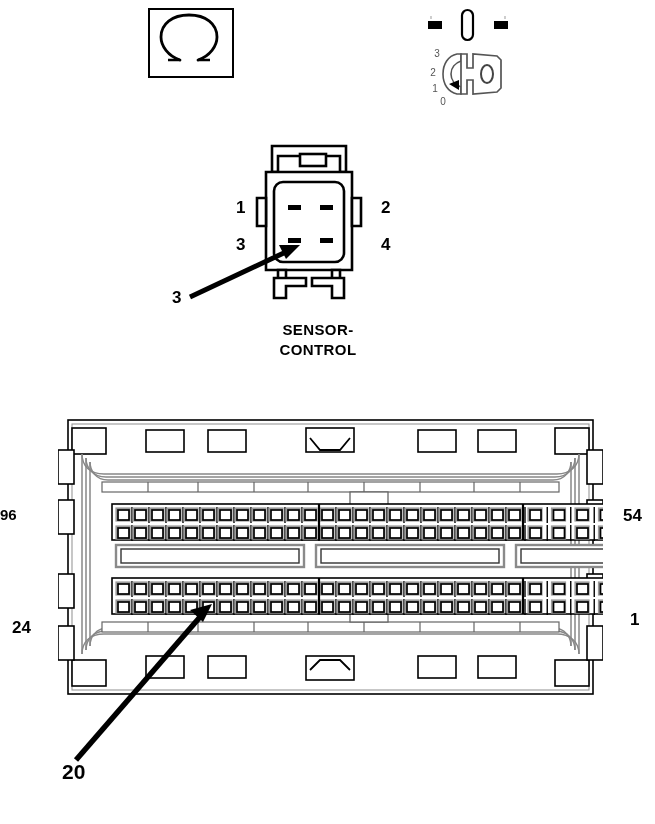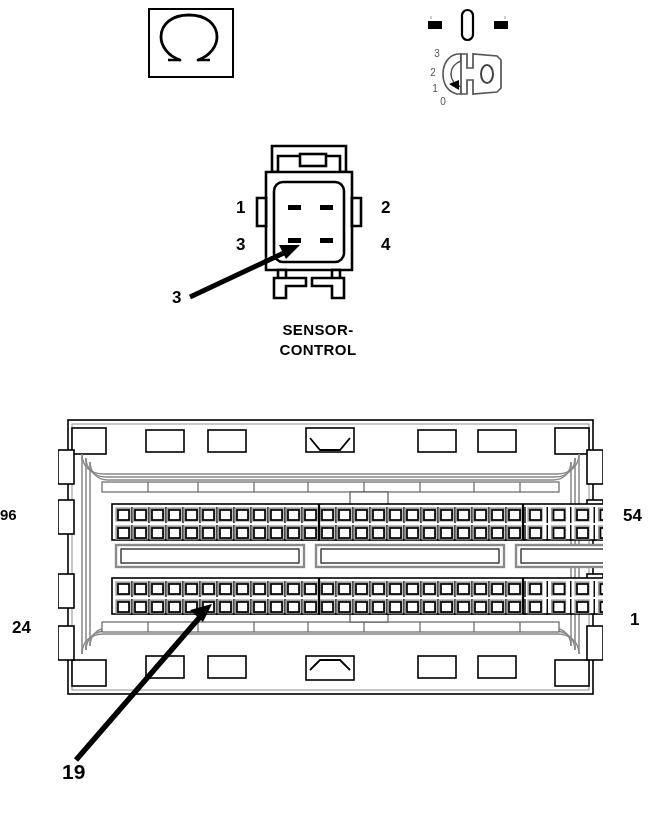--- a/index.html
+++ b/index.html
@@ -576,21 +576,21 @@
       </g>
     </svg>
   </div>
 
   <div class="lbl" style="left:0;top:506px;font-size:15px;">96</div>
   <div class="lbl" style="left:623px;top:506px;font-size:17px;">54</div>
   <div class="lbl" style="left:12px;top:602px;font-size:17px;margin-top:16px;">24</div>
   <div class="lbl" style="left:630px;top:610px;font-size:17px;">1</div>
 
 
-  <div class="lbl" style="left:62px;top:760px;font-size:21px;">19</div>
+  <div class="lbl" style="left:62px;top:760px;font-size:21px;">20</div>
 
   <div class="arrow-layer">
     <svg width="655" height="824" viewBox="0 0 655 824">
 
       <g>
         <path d="M190 297 L288 251" stroke="#000" stroke-width="5" fill="none"></path>
         <path d="M300 245 L279 245 L286 259 Z" fill="#000"></path>
       </g>
 
       <g>

